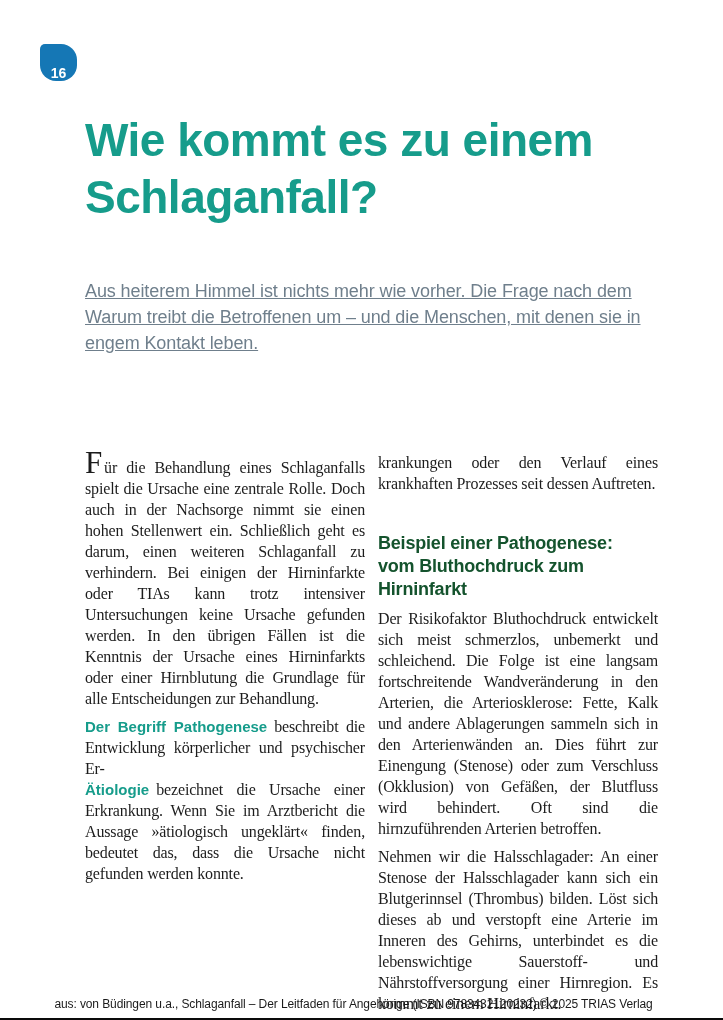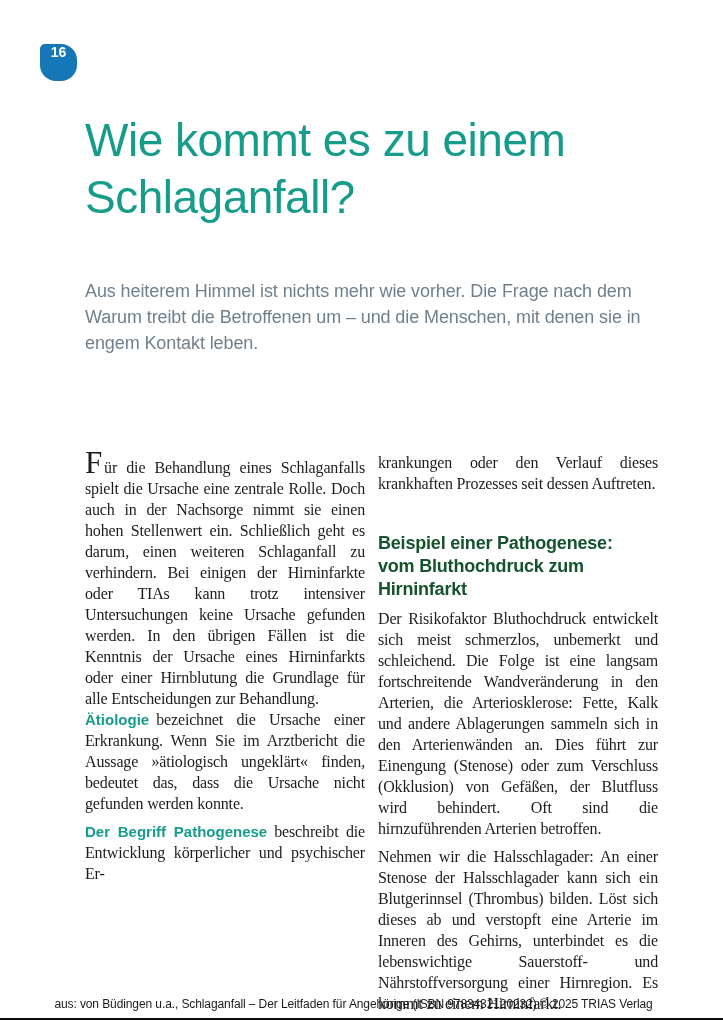--- a/index.html
+++ b/index.html
@@ -16,46 +16,47 @@
   .badge {
     position: absolute;
     left: 40px;
     top: 44px;
     width: 37px;
     height: 37px;
     background: #1577b5;
     border-radius: 5px 16px 16px 16px;
     color: #ffffff;
     display: flex;
-    align-items: flex-start;
+    align-items: flex-end;
     justify-content: center;
     font-size: 14px;
     font-weight: bold;
   }
   .content {
     position: absolute;
     left: 85px;
     top: 112px;
     width: 583px;
   }
   .title {
     margin: 0 0 52px 0;
     color: #169c8b;
     font-size: 46px;
     line-height: 57px;
-    font-weight: 400;
+    font-weight: 700;
     letter-spacing: -0.5px;
     white-space: pre-line;
   }
   .intro {
     margin: 0 0 96px 0;
     color: #6f7f8c;
     font-size: 18px;
     line-height: 26px;
     letter-spacing: -0.1px;
+    text-decoration: underline;
   }
   .columns {
     display: flex;
     gap: 13px;
   }
   .col {
     width: 280px;
     font-family: "Liberation Serif", serif;
     font-size: 16px;
     line-height: 21px;
@@ -123,27 +124,27 @@
 Schlaganfall?</h1>
 
     <p class="intro">Aus heiterem Himmel ist nichts mehr wie vorher. Die Frage nach dem Warum treibt die Betroffenen um – und die Menschen, mit denen sie in engem Kontakt leben.</p>
 
     <div class="columns">
 
       <div class="col">
         <p class="body-para"><span class="initial">F</span><span>ür die Behandlung eines Schlaganfalls spielt die Ursache eine zentrale Rolle. Doch auch in der Nachsorge nimmt sie einen hohen Stellenwert ein. Schließlich geht es darum, einen weiteren Schlaganfall zu verhindern. Bei einigen der Hirninfarkte oder TIAs kann trotz intensiver Untersuchungen keine Ursache gefunden werden. In den übrigen Fällen ist die Kenntnis der Ursache eines Hirninfarkts oder einer Hirnblutung die Grundlage für alle Entscheidungen zur Behandlung.</span></p>
 
 
+        <p class="body-para para-gap"><span class="lead">Der Begriff Pathogenese</span><span>beschreibt die Entwicklung körperlicher und psychischer Er-</span></p>
+
         <p class="body-para"><span class="lead">Ätiologie</span><span>bezeichnet die Ursache einer Erkrankung. Wenn Sie im Arztbericht die Aussage »ätiologisch ungeklärt« finden, bedeutet das, dass die Ursache nicht gefunden werden konnte.</span></p>
-
-        <p class="body-para para-gap"><span class="lead">Der Begriff Pathogenese</span><span>beschreibt die Entwicklung körperlicher und psychischer Er-</span></p>
       </div>
 
       <div class="col">
-        <p class="body-para">krankungen oder den Verlauf dieses krankhaften Prozesses seit dessen Auftreten.</p>
+        <p class="body-para">krankungen oder den Verlauf eines krankhaften Prozesses seit dessen Auftreten.</p>
 
         <h3 class="sub-heading">Beispiel einer Pathogenese:
 vom Bluthochdruck zum Hirninfarkt</h3>
 
         <p class="body-para">Der Risikofaktor Bluthochdruck entwickelt sich meist schmerzlos, unbemerkt und schleichend. Die Folge ist eine langsam fortschreitende Wandveränderung in den Arterien, die Arteriosklerose: Fette, Kalk und andere Ablagerungen sammeln sich in den Arterienwänden an. Dies führt zur Einengung (Stenose) oder zum Verschluss (Okklusion) von Gefäßen, der Blutfluss wird behindert. Oft sind die hirnzuführenden Arterien betroffen.</p>
 
         <p class="body-para para-gap">Nehmen wir die Halsschlagader: An einer Stenose der Halsschlagader kann sich ein Blutgerinnsel (Thrombus) bilden. Löst sich dieses ab und verstopft eine Arterie im Inneren des Gehirns, unterbindet es die lebenswichtige Sauerstoff- und Nährstoffversorgung einer Hirnregion. Es kommt zu einem Hirninfarkt.</p>
       </div>
 
     </div>

